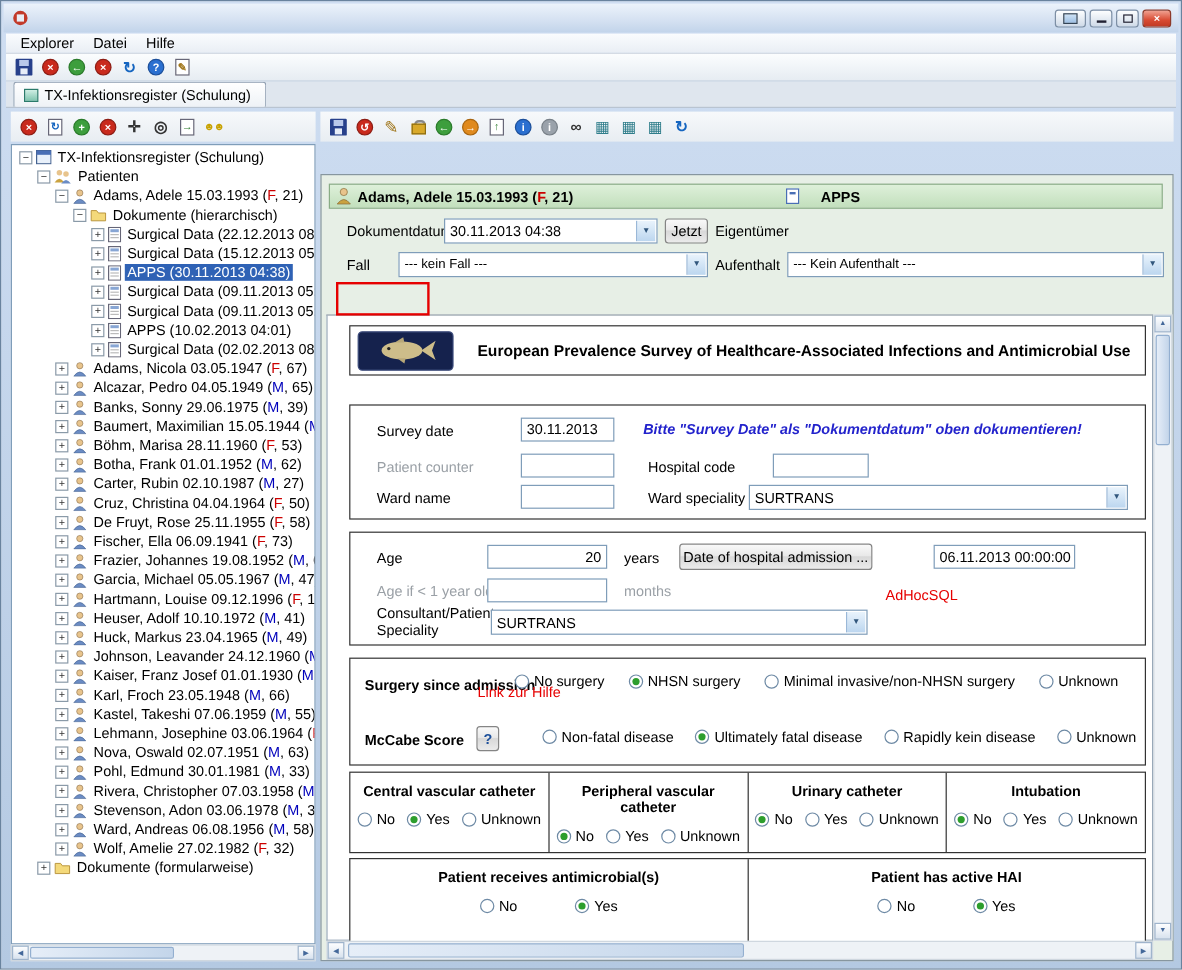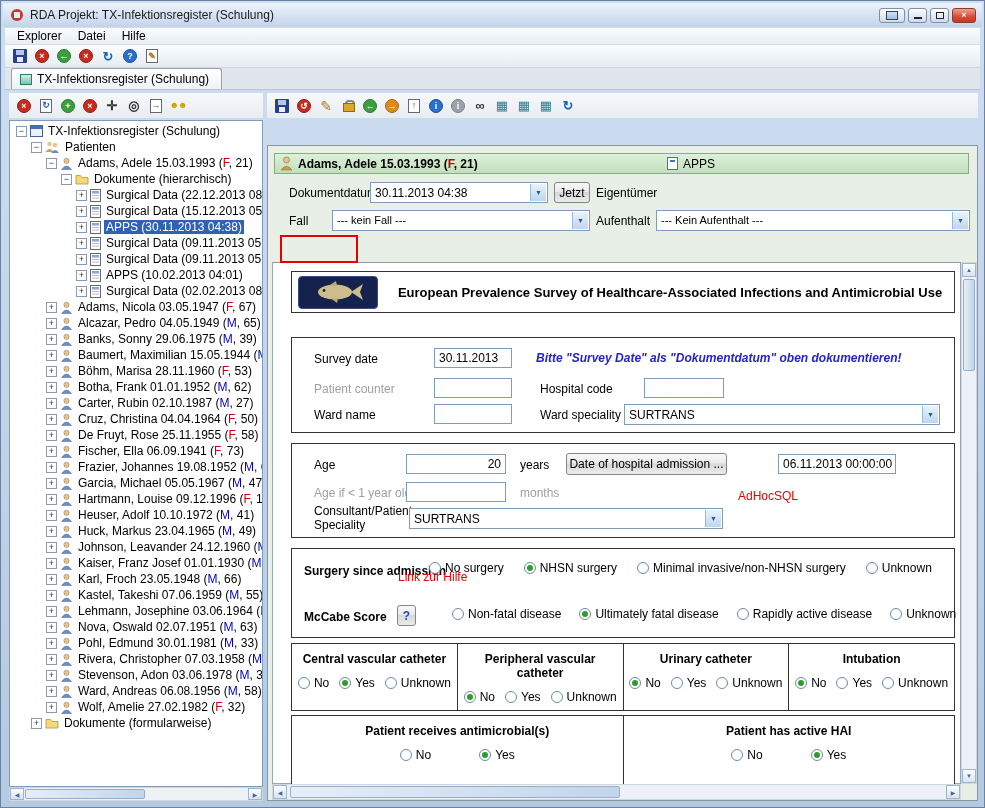--- a/index.html
+++ b/index.html
@@ -67,21 +67,21 @@
 .sb.v .arr{height:14px;left:0;right:0}
 .sb.v .thumb{left:1px;right:1px}
 
 .right-panel{position:absolute;left:266px;top:92px;right:6px;bottom:6px}
 .doc-toolbar{position:absolute;left:0;top:0;right:0;height:25px;background:linear-gradient(#f7f9fb,#e8edf2)}
 #doc-tabs{position:absolute;left:2px;top:31px;height:22px;display:flex;align-items:flex-end}
 .dtab{height:20px;padding:2px 10px 0;border:1px solid #95a3b4;border-bottom:none;border-radius:3px 3px 0 0;background:linear-gradient(#f2f4f6,#dde3ea);margin-right:2px;font-size:12px}
 .dtab.act{background:#eef3ee;height:22px;font-weight:normal;position:relative;z-index:2}
 .doc-panel{position:absolute;left:0;right:0;top:52px;bottom:0;border:1px solid #87969f;background:#e7efe6}
 .green-header{position:absolute;left:6px;right:8px;top:7px;height:21px;background:linear-gradient(#def0da,#c2dfbc);border:1px solid #89ac85;display:flex;align-items:center;padding:0 5px;font-weight:bold}
-.hdr-apps{position:absolute;left:392px;display:flex;align-items:center;gap:5px;font-weight:normal}
+.hdr-apps{position:absolute;left:380px;display:flex;align-items:center;gap:18px;font-weight:bold}
 .docpage{width:11px;height:13px;background:#fff;border:1px solid #4a6fb5;position:relative}
 .docpage::before{content:"";position:absolute;top:2px;left:2px;right:2px;height:2px;background:#4a6fb5}
 .flabel{position:absolute;white-space:nowrap}
 .combo{position:absolute;height:21px;background:#fff;border:1px solid #7f9db9}
 .cval{position:absolute;left:4px;right:18px;top:3px;white-space:nowrap;overflow:hidden;font-size:12px}
 .cbtn{position:absolute;right:1px;top:1px;bottom:1px;width:16px;background:linear-gradient(#e9f3fc,#bcd6ef);border-left:1px solid #9ab8d8;display:flex;align-items:center;justify-content:center;font-size:7px;color:#31567c}
 .vbtn{position:absolute;border:1px solid #808archive080;border:1px solid #858585;border-radius:3px;background:linear-gradient(#f9f9f9,#e9e9e9 45%,#d8d8d8 50%,#ebebeb);font-size:12px;display:flex;align-items:center;justify-content:center}
 #form-tabs{position:absolute;left:16px;top:93px;height:23px;display:flex;align-items:flex-end}
 .ftab{height:20px;padding:2px 9px 0;border:1px solid #8e9aa5;border-bottom:none;border-radius:2px 2px 0 0;background:linear-gradient(#f4f4f0,#e1e1da);margin-right:1px;font-size:12px}
 .ftab.act{background:#fff;height:23px;position:relative;z-index:2}
@@ -116,21 +116,20 @@
 </head>
 <body>
 
 <div id="win">
 
   <div class="titlebar">
     <svg width="16" height="16">
         <circle cx="8" cy="8" r="6" fill="#c23a2a"></circle>
         <rect x="5" y="5" width="6" height="6" fill="#e8eef6"></rect>
       </svg>
-    <span class="title-text">RDA Projekt: TX-Infektionsregister (Schulung)</span>
     <div class="winbtns">
       <span class="wbtn aux">
           <span class="auxscreen"></span>
         </span>
       <span class="wbtn min">
           <span class="minbar"></span>
         </span>
       <span class="wbtn max">
           <span class="maxbox"></span>
         </span>
@@ -771,21 +770,21 @@
               <span class="ropt">
                 <span class="rb"></span>
                 <span class="rlbl">Non-fatal disease</span>
               </span>
               <span class="ropt">
                 <span class="rb on"></span>
                 <span class="rlbl">Ultimately fatal disease</span>
               </span>
               <span class="ropt">
                 <span class="rb"></span>
-                <span class="rlbl">Rapidly active disease</span>
+                <span class="rlbl">Rapidly kein disease</span>
               </span>
               <span class="ropt">
                 <span class="rb"></span>
                 <span class="rlbl">Unknown</span>
               </span>
             </div>
         </div>
 
         <div class="fbox" style="top:380px;height:68px">
           <div id="devices">

